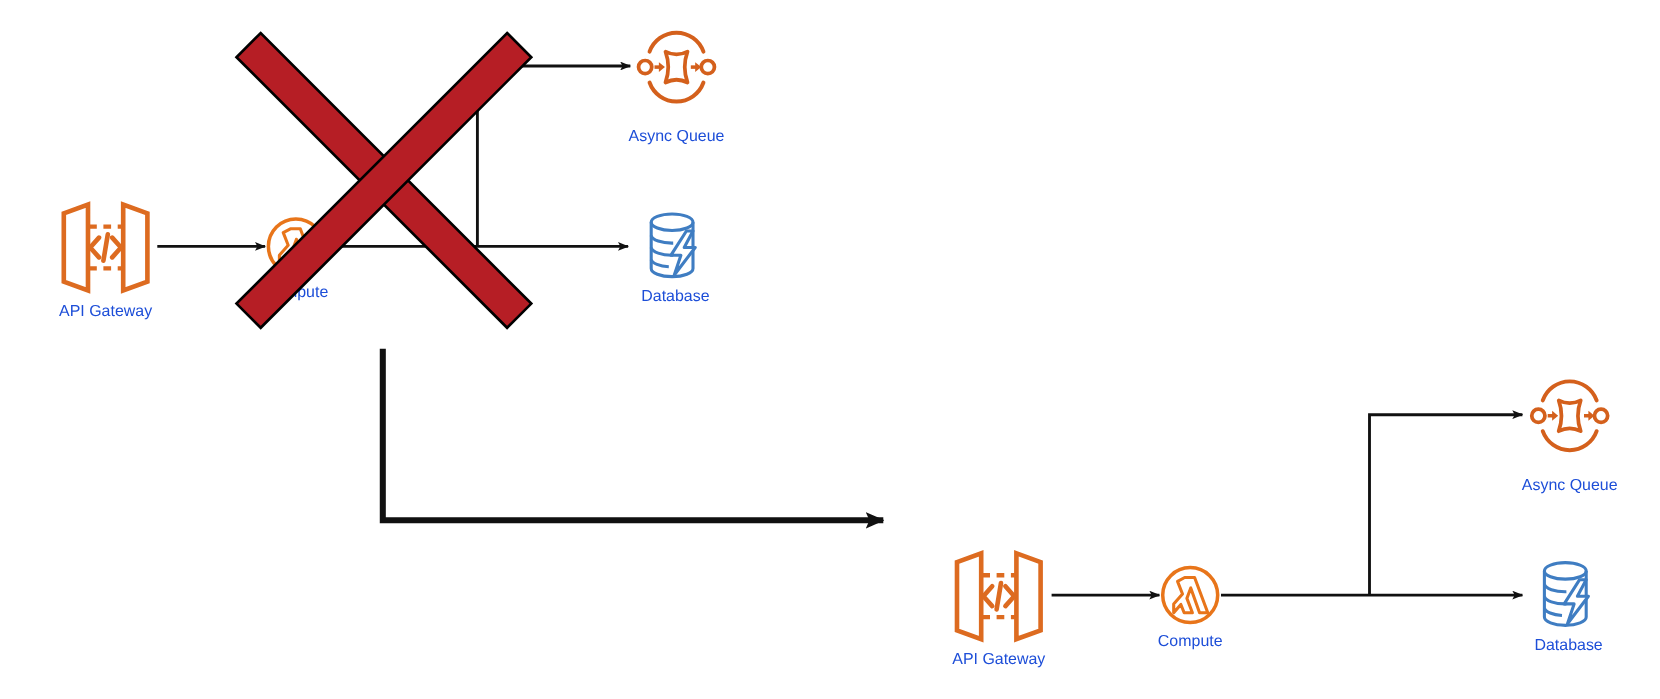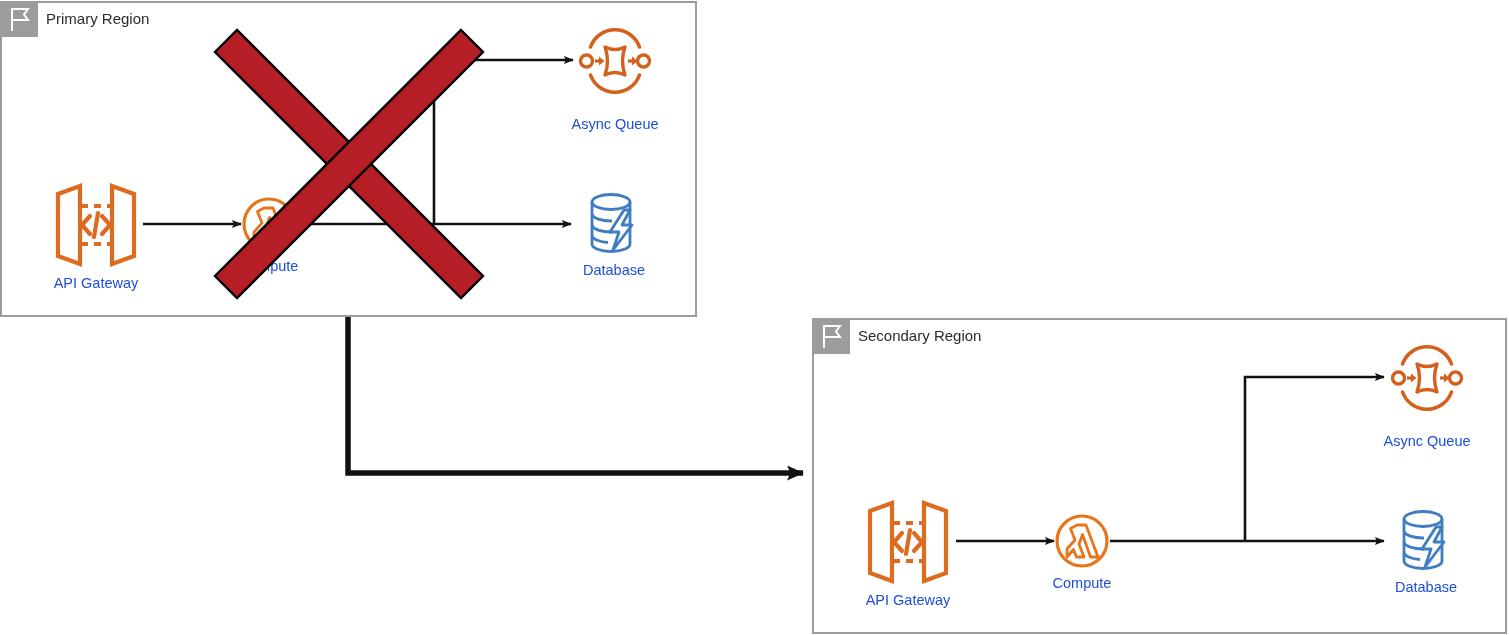--- a/index.html
+++ b/index.html
@@ -62,39 +62,21 @@
     overflow: visible;
     pointer-events: none;
   }
   .icon-svg { display: block; overflow: visible; }
 </style>
 </head>
 <body>
 
 <div id="canvas">
 
-  <div class="region-box" style="left:0px; top:1px; width:697px; height:316px;">
-    <div class="region-tab">
-      <svg class="icon-svg" width="36" height="34" viewBox="0 0 36 34">
-        <path d="M10 6 L10 28" stroke="#ffffff" stroke-width="2" fill="none"></path>
-        <path d="M10 6 L26 6 L22 11.5 L26 17 L10 17 Z" stroke="#ffffff" stroke-width="2" fill="none" stroke-linejoin="miter"></path>
-      </svg>
-    </div>
-    <div class="region-title" style="left:44px;">Primary Region</div>
-  </div>
-
-  <div class="region-box" style="left:812px; top:318px; width:695px; height:316px;">
-    <div class="region-tab">
-      <svg class="icon-svg" width="36" height="34" viewBox="0 0 36 34">
-        <path d="M10 6 L10 28" stroke="#ffffff" stroke-width="2" fill="none"></path>
-        <path d="M10 6 L26 6 L22 11.5 L26 17 L10 17 Z" stroke="#ffffff" stroke-width="2" fill="none" stroke-linejoin="miter"></path>
-      </svg>
-    </div>
-    <div class="region-title" style="left:44px;">Secondary Region</div>
-  </div>
+
 
   <svg class="layer">
     <defs>
       <marker id="arrowThin" markerWidth="10" markerHeight="8" refX="9.2" refY="4" orient="auto" markerUnits="userSpaceOnUse">
         <path d="M0,0 L10,4 L0,8 L2.2,4 Z" fill="#111111"></path>
       </marker>
       <marker id="arrowThick" markerWidth="17" markerHeight="15" refX="16" refY="7.5" orient="auto" markerUnits="userSpaceOnUse">
         <path d="M0,0 L17,7.5 L0,15 L3.4,7.5 Z" fill="#111111"></path>
       </marker>
     </defs>

